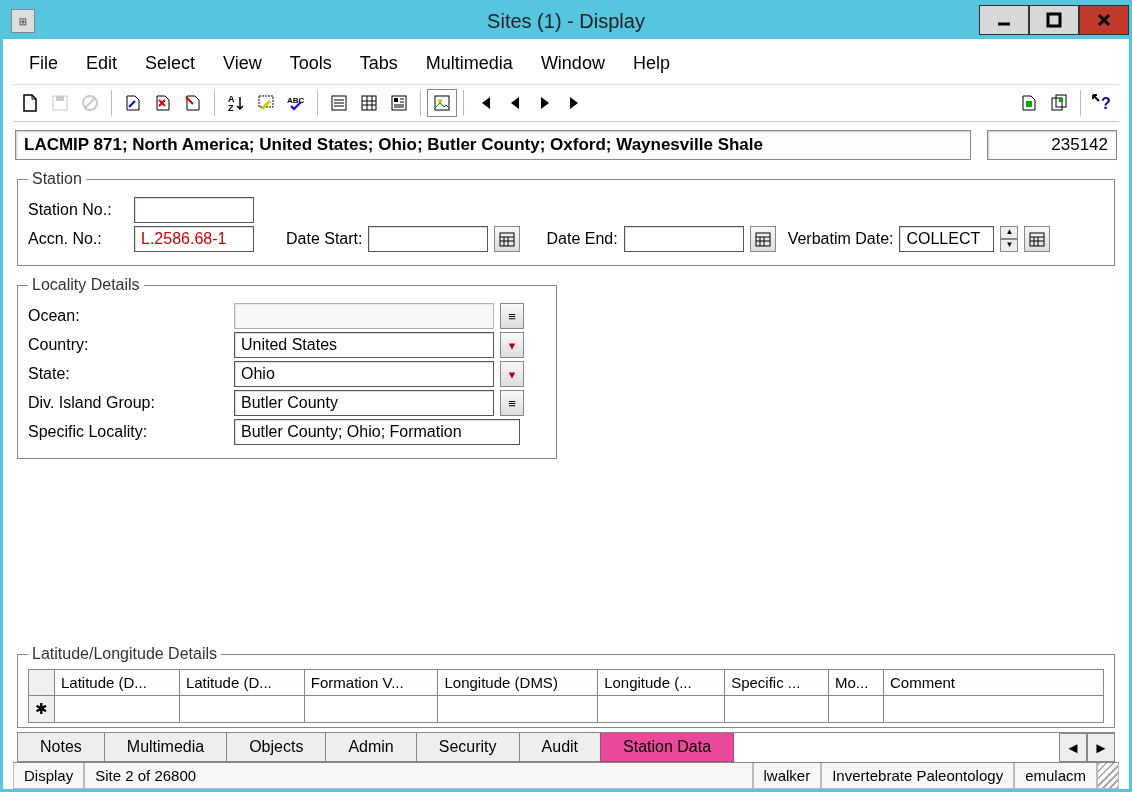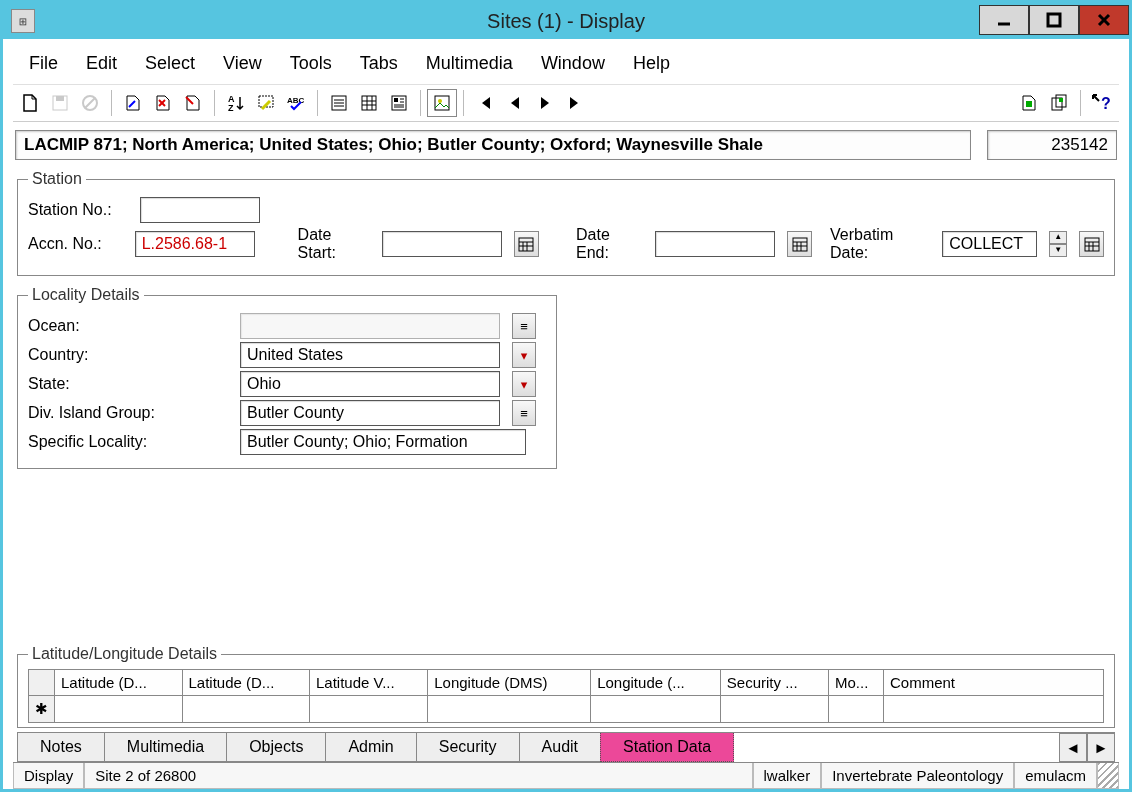--- a/index.html
+++ b/index.html
@@ -17,21 +17,21 @@
 .toolbar { display:flex; align-items:center; padding:4px 2px; gap:0; border-bottom:1px solid #ccc; }
 .tb-btn { width:30px; height:28px; display:flex; align-items:center; justify-content:center; cursor:pointer; }
 .tb-sep { width:1px; height:26px; background:#bbb; margin:0 6px; }
 .tb-spacer { flex:1; }
 .record-bar { display:flex; gap:16px; margin:8px 2px 6px 2px; }
 .record-text { flex:1; border:1px solid #888; padding:4px 8px; font-weight:bold; font-size:17px; background:#fdfdfd; box-shadow: inset 1px 1px 2px rgba(0,0,0,.2); white-space:nowrap; overflow:hidden; }
 .record-id { width:130px; border:1px solid #888; padding:4px 8px; text-align:right; font-size:17px; background:#fdfdfd; box-shadow: inset 1px 1px 2px rgba(0,0,0,.2);}
 .form-area { flex:1; padding: 4px 4px 0 4px; overflow:hidden; display:flex; flex-direction:column; }
 fieldset { border:1px solid #888; padding:6px 10px 10px 10px; margin-bottom:10px; position:relative; }
 legend { padding:0 4px; font-size:16px; color:#333; }
-.row { display:flex; align-items:center; gap:12px; margin:3px 0; }
+.row { display:flex; align-items:center; gap:6px; margin:3px 0; }
 .label { font-size:16px; }
 .text-input { border:1px solid #555; background:#fff; height:26px; padding:0 6px; font-size:16px; font-family:inherit; box-shadow: inset 1px 1px 1px rgba(0,0,0,.15);}
 .small-btn { width:26px; height:26px; border:1px solid #888; background:linear-gradient(#f8f8f8,#ddd); display:flex; align-items:center; justify-content:center; cursor:pointer; }
 .red-text { color:#c00; }
 .lookup-btn { width:24px; height:26px; border:1px solid #888; background:linear-gradient(#f8f8f8,#ddd); display:flex; align-items:center; justify-content:center; cursor:pointer; font-size:13px;}
 .latlon-table { width:100%; border:1px solid #888; border-collapse:collapse; font-size:15px; }
 .latlon-table th, .latlon-table td { border:1px solid #888; padding:4px 6px; text-align:left; font-weight:normal; background:#fff; height:26px;}
 .latlon-table th { background:#fefefe; }
 .row-marker { width:26px; text-align:center; background:#f0f0f0 !important; }
 .tabs-row { display:flex; align-items:stretch; border-top:1px solid #888; margin-top:auto; }
@@ -321,24 +321,24 @@
       <div style="flex:1"></div>
 
       <fieldset style="padding-bottom:4px; margin-bottom:4px;">
         <legend>Latitude/Longitude Details</legend>
         <table class="latlon-table">
           <tbody>
               <tr>
             <th class="row-marker"></th>
             <th>Latitude (D...</th>
             <th>Latitude (D...</th>
-            <th>Latitude V...</th>
+            <th>Formation V...</th>
             <th>Longitude (DMS)</th>
             <th>Longitude (...</th>
-            <th>Security ...</th>
+            <th>Specific ...</th>
             <th style="width:55px">Mo...</th>
             <th style="width:220px">Comment</th>
           </tr>
           <tr>
             <td class="row-marker">✱</td>
             <td></td>
                 <td></td>
                 <td></td>
                 <td></td>
                 <td></td>

